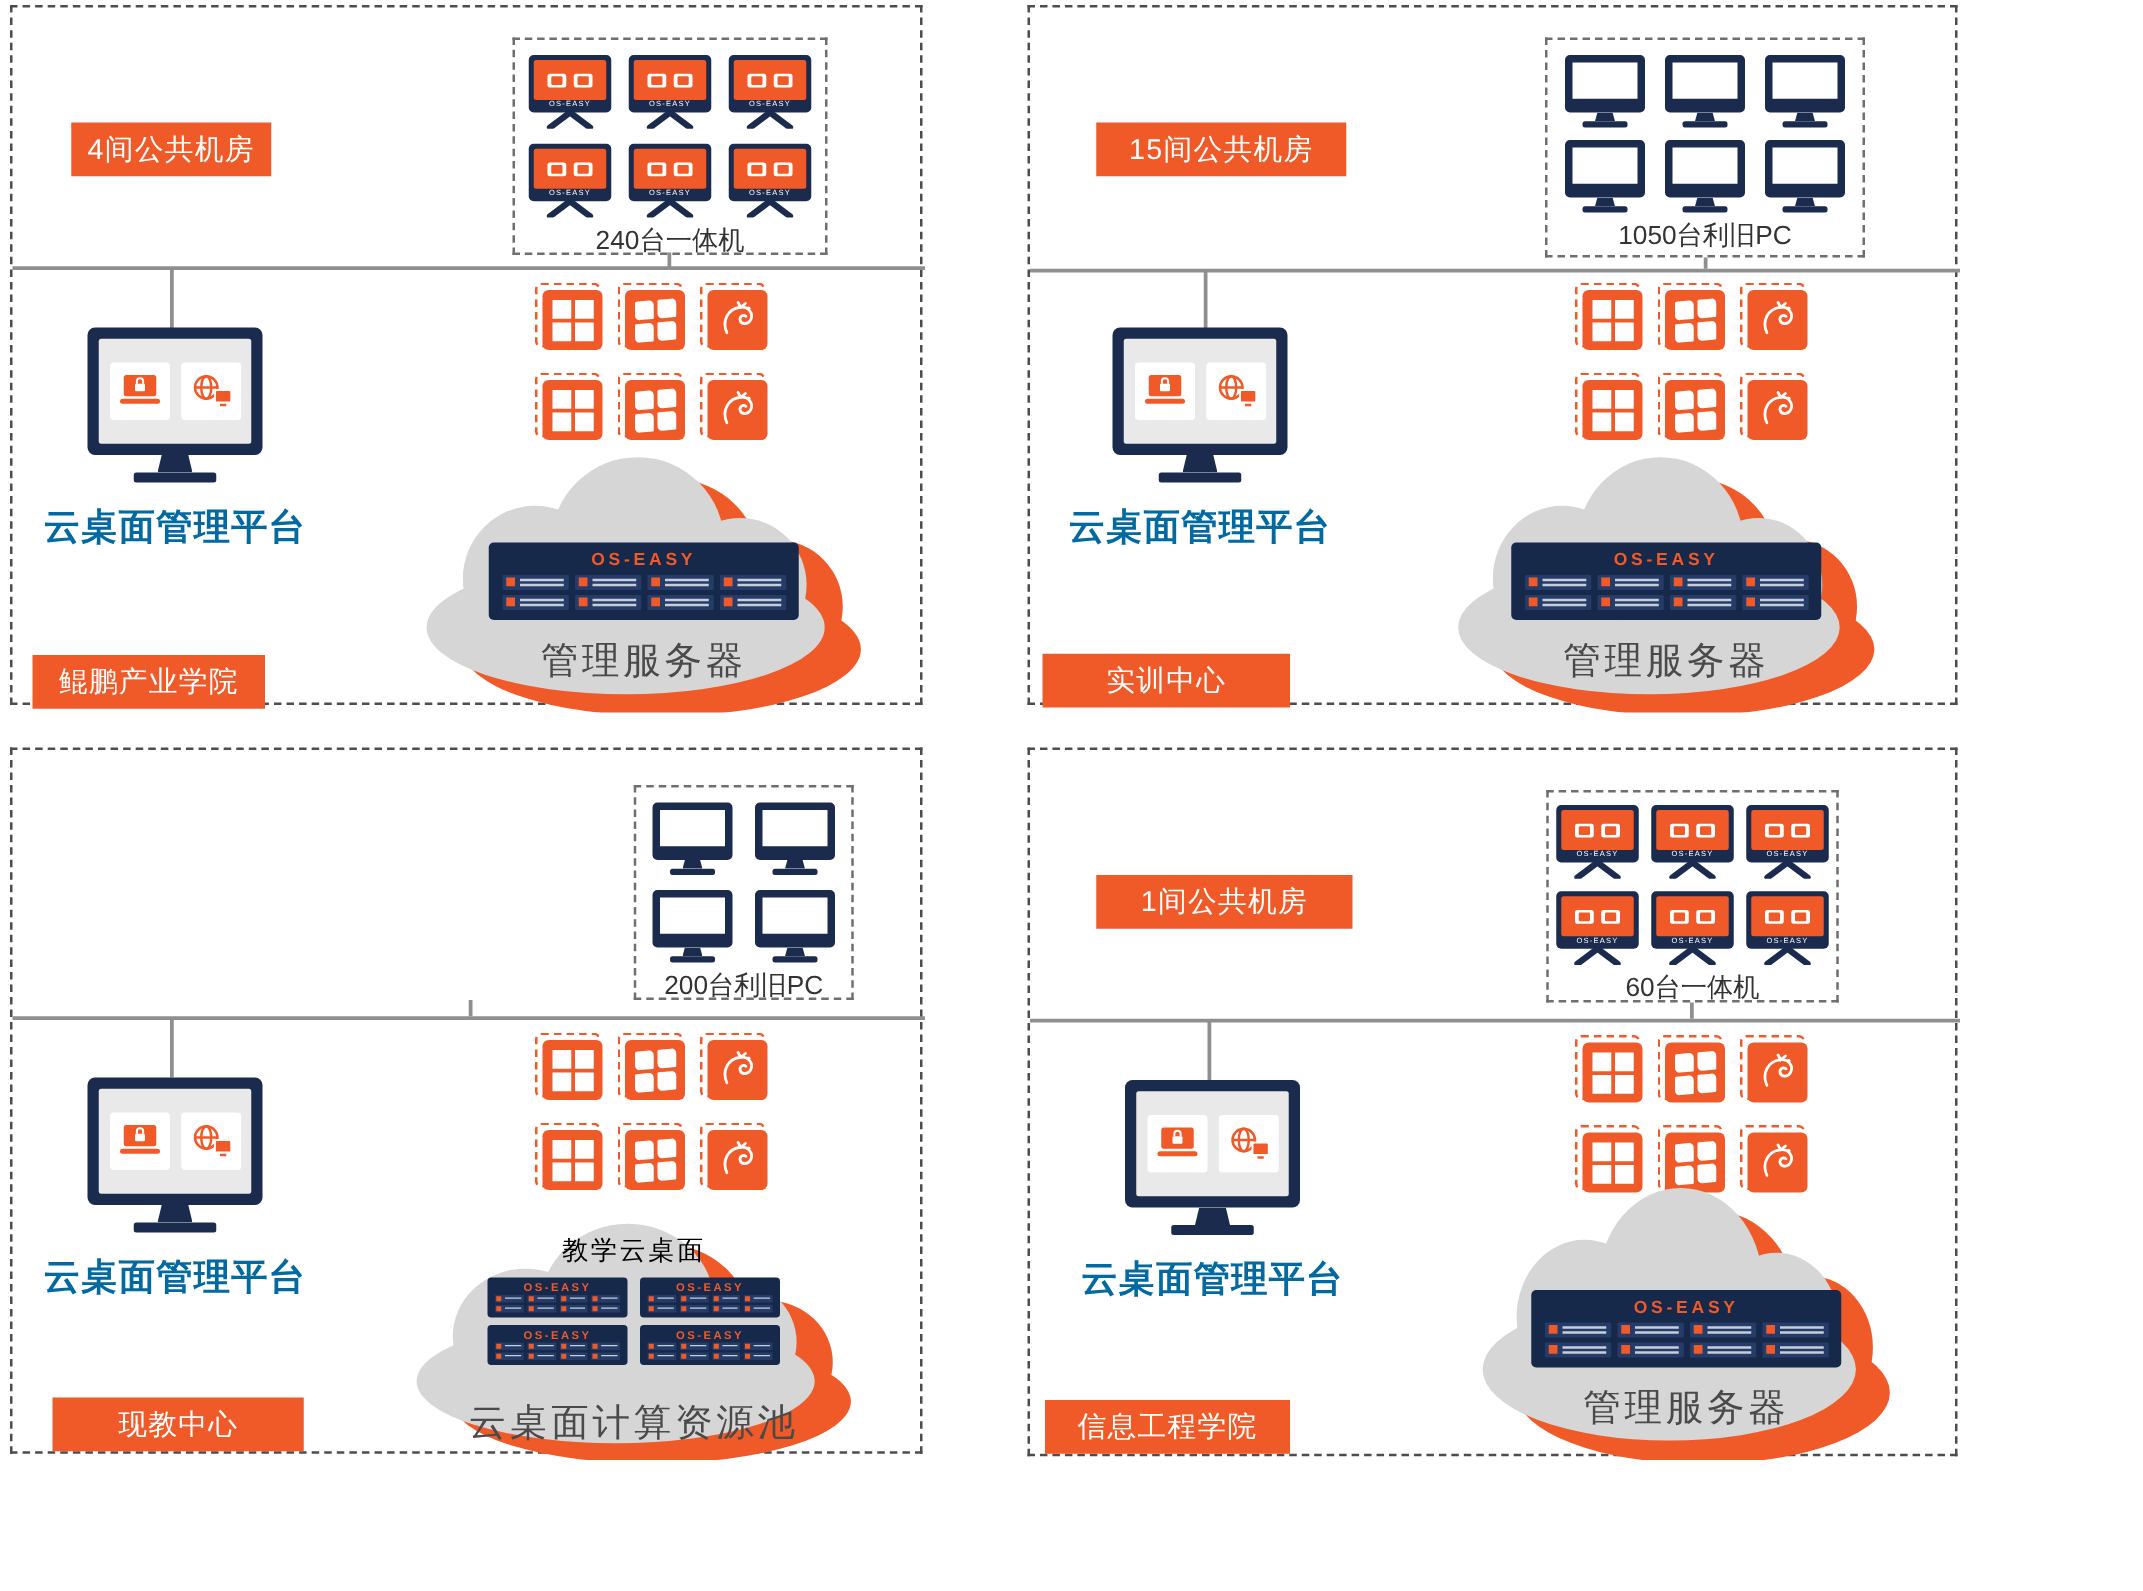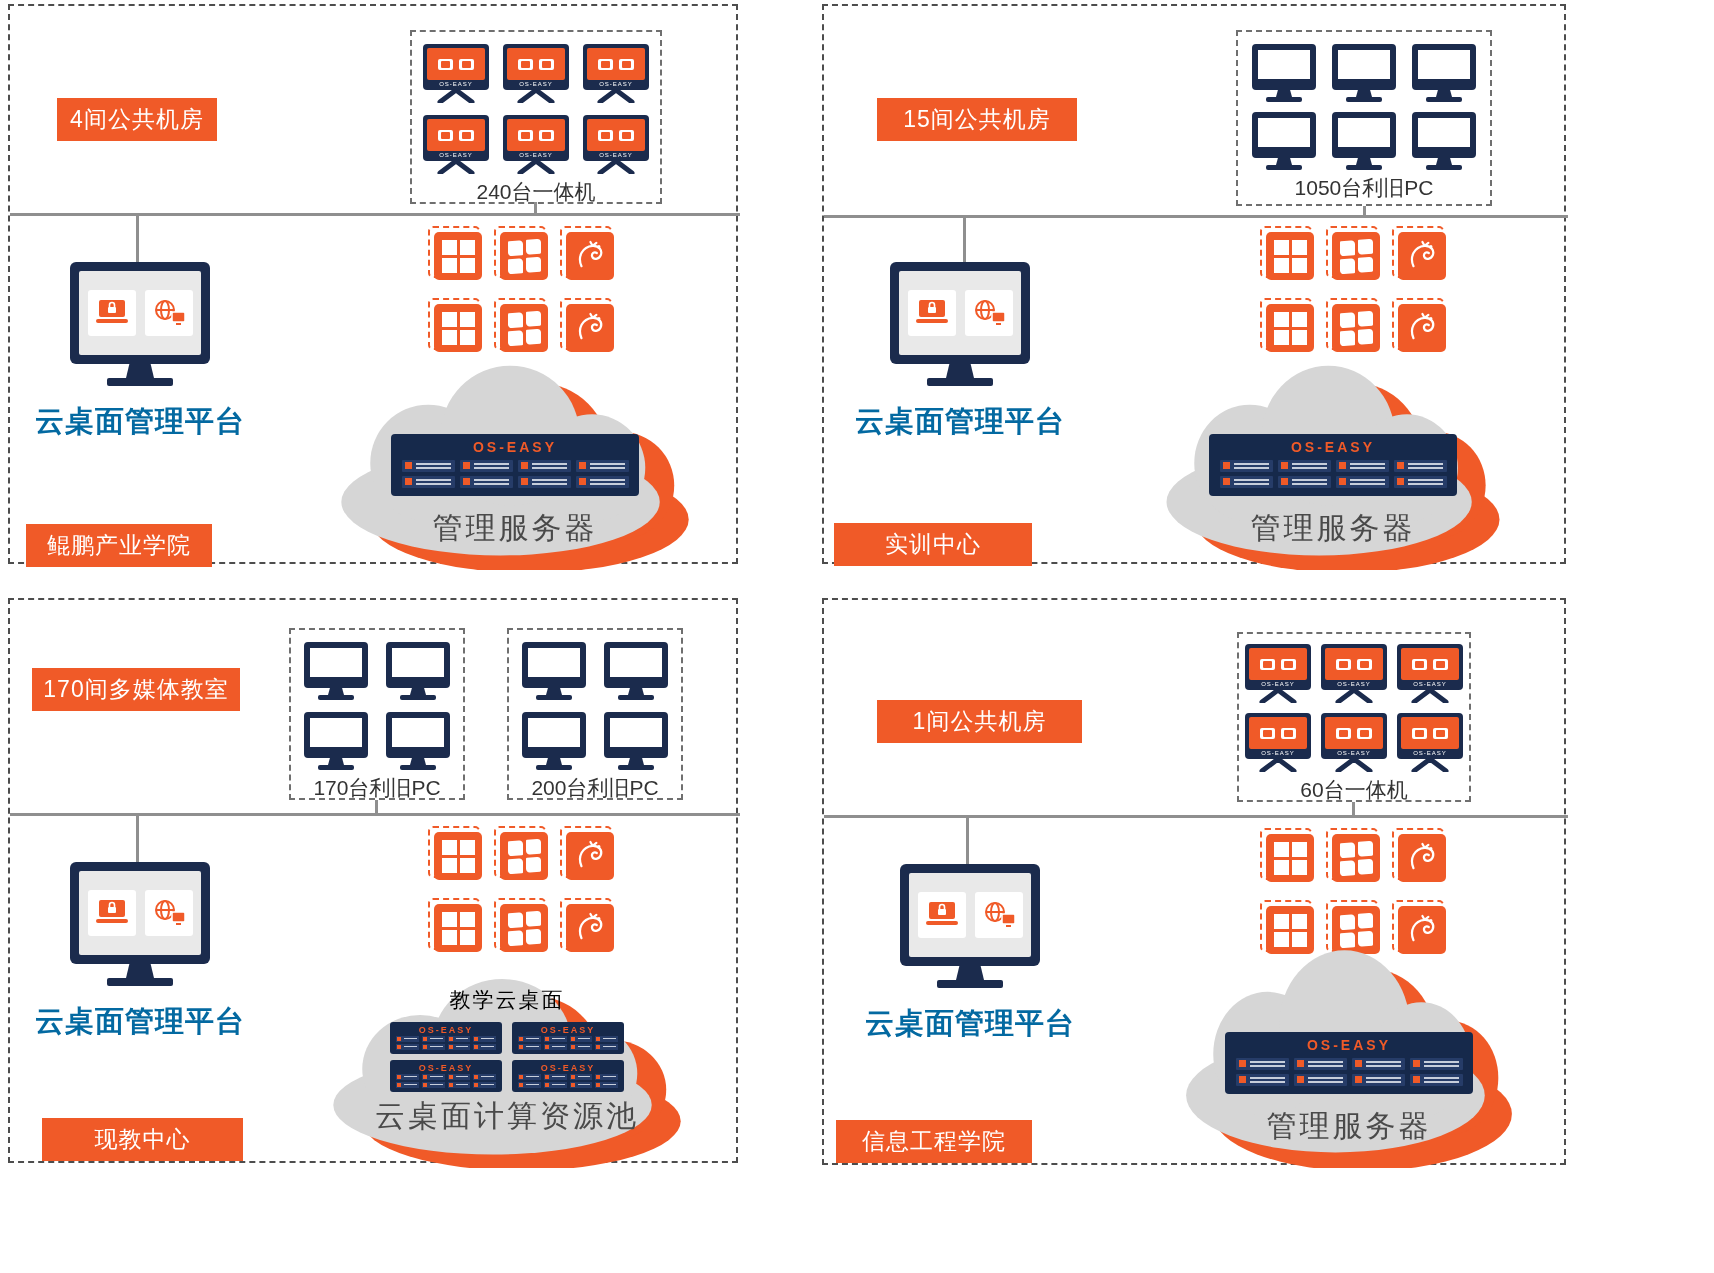--- a/index.html
+++ b/index.html
@@ -483,47 +483,21 @@
           </div>
         </div>
         <div class="cloud-label">管理服务器</div>
       </div>
     </div>
 
     <div class="site-label" style="left:10px;top:517px;width:198px">实训中心</div>
   </div>
 
   <div class="quadrant" style="left:8px;top:598px;width:730px;height:565px">
-    <div class="room-label" style="left:22px;top:68px;width:208px">170间多媒体教室</div>
-
-    <div class="device-box" style="left:279px;top:28px;width:176px;height:172px">
-      <div class="device-grid cols2">
-        <div class="pc">
-            <div class="pc-body"></div>
-            <div class="pc-neck"></div>
-            <div class="pc-base"></div>
-          </div>
-        <div class="pc">
-            <div class="pc-body"></div>
-            <div class="pc-neck"></div>
-            <div class="pc-base"></div>
-          </div>
-        <div class="pc">
-            <div class="pc-body"></div>
-            <div class="pc-neck"></div>
-            <div class="pc-base"></div>
-          </div>
-        <div class="pc">
-            <div class="pc-body"></div>
-            <div class="pc-neck"></div>
-            <div class="pc-base"></div>
-          </div>
-      </div>
-      <div class="device-count">170台利旧PC</div>
-    </div>
+
 
     <div class="device-box" style="left:497px;top:28px;width:176px;height:172px">
       <div class="device-grid cols2">
         <div class="pc">
             <div class="pc-body"></div>
             <div class="pc-neck"></div>
             <div class="pc-base"></div>
           </div>
         <div class="pc">
             <div class="pc-body"></div>
@@ -724,21 +698,21 @@
                 </div>
                 <div class="mrow">
                   <span class="mslot"></span>
                   <span class="mslot"></span>
                   <span class="mslot"></span>
                   <span class="mslot"></span>
                 </div>
               </div>
             </div>
         </div>
-        <div class="cloud-label" style="margin-top:4px">云桌面计算资源池</div>
+        <div class="cloud-label" style="margin-top:26px">云桌面计算资源池</div>
       </div>
     </div>
 
     <div class="site-label" style="left:32px;top:518px;width:201px">现教中心</div>
   </div>
 
   <div class="quadrant" style="left:822px;top:598px;width:744px;height:567px">
     <div class="room-label" style="left:53px;top:100px;width:205px">1间公共机房</div>
 
     <div class="device-box" style="left:413px;top:32px;width:234px;height:170px;padding:10px 8px 8px">

